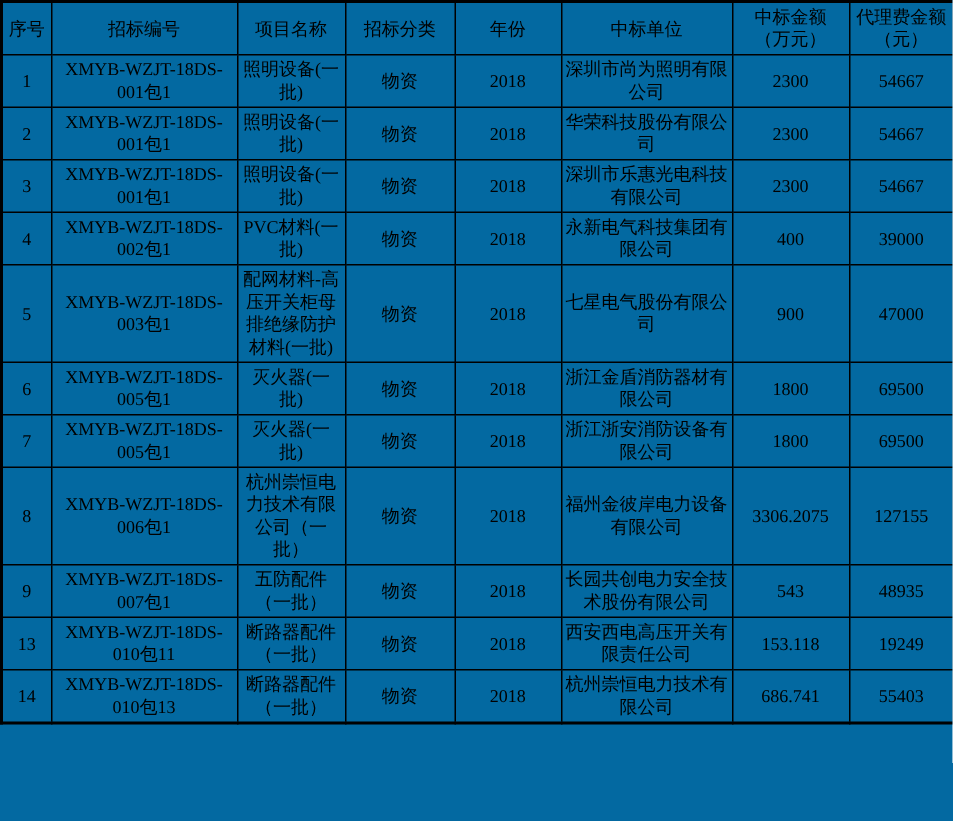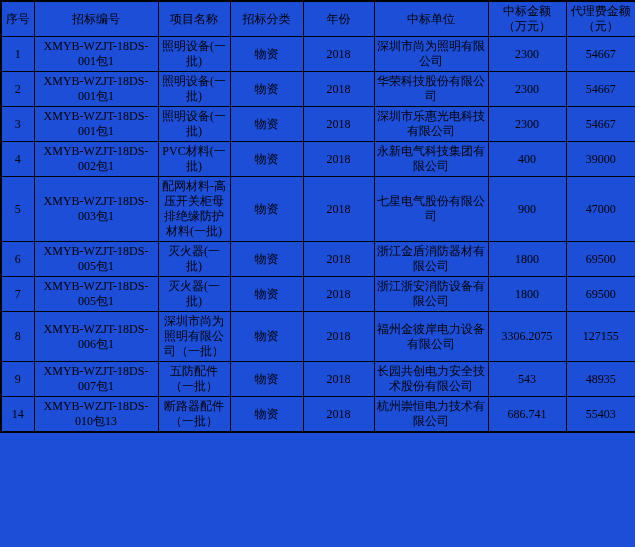--- a/index.html
+++ b/index.html
@@ -4,21 +4,21 @@
 <style>
   html, body {
     margin: 0;
     padding: 0;
     background: #ffffff;
   }
   .page {
     width: 635px;
     height: 547px;
     overflow: hidden;
-    background: #1d4ed8;
+    background: #0369a1;
   }
   table.bid-table {
     border-collapse: collapse;
     table-layout: fixed;
     width: 635px;
     border: 2px solid #000000;
     font-family: "Liberation Serif", "DejaVu Serif", serif;
     font-size: 12px;
     color: #000000;
   }
@@ -137,38 +137,48 @@
           <td>灭火器(一批)</td>
           <td>物资</td>
           <td>2018</td>
           <td>浙江浙安消防设备有限公司</td>
           <td>1800</td>
           <td>69500</td>
         </tr>
         <tr>
           <td>8</td>
           <td>XMYB-WZJT-18DS-006包1</td>
-          <td>深圳市尚为照明有限公司（一批）</td>
+          <td>杭州崇恒电力技术有限公司（一批）</td>
           <td>物资</td>
           <td>2018</td>
           <td>福州金彼岸电力设备有限公司</td>
           <td>3306.2075</td>
           <td>127155</td>
         </tr>
         <tr>
           <td>9</td>
           <td>XMYB-WZJT-18DS-007包1</td>
           <td>五防配件（一批）</td>
           <td>物资</td>
           <td>2018</td>
           <td>长园共创电力安全技术股份有限公司</td>
           <td>543</td>
           <td>48935</td>
         </tr>
         <tr>
+          <td>13</td>
+          <td>XMYB-WZJT-18DS-010包11</td>
+          <td>断路器配件（一批）</td>
+          <td>物资</td>
+          <td>2018</td>
+          <td>西安西电高压开关有限责任公司</td>
+          <td>153.118</td>
+          <td>19249</td>
+        </tr>
+        <tr>
           <td>14</td>
           <td>XMYB-WZJT-18DS-010包13</td>
           <td>断路器配件（一批）</td>
           <td>物资</td>
           <td>2018</td>
           <td>杭州崇恒电力技术有限公司</td>
           <td>686.741</td>
           <td>55403</td>
         </tr>
       </tbody>

